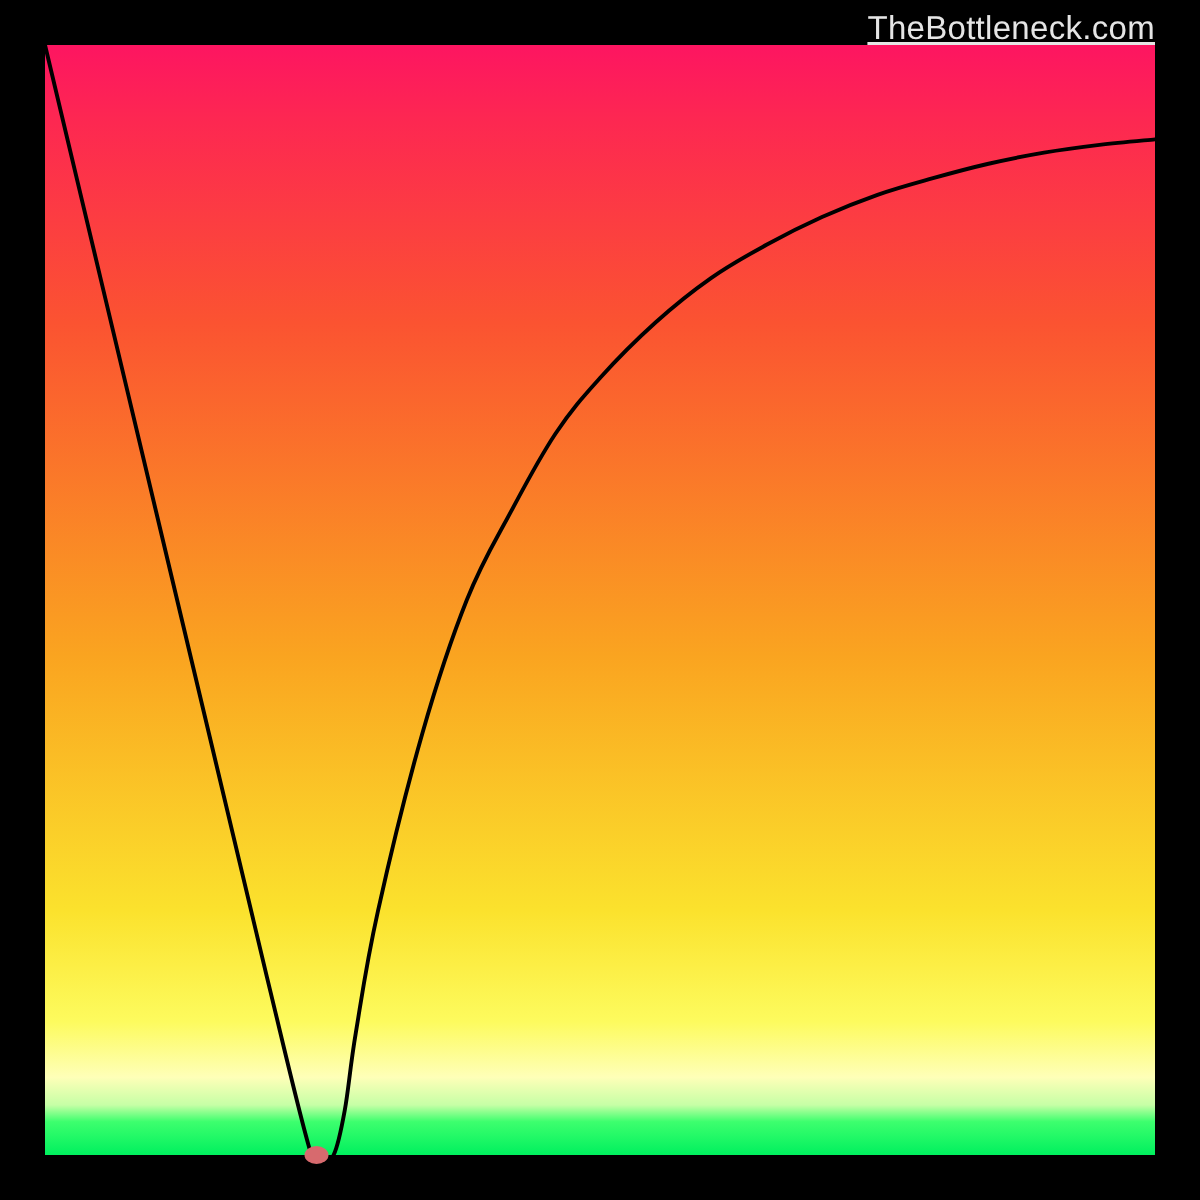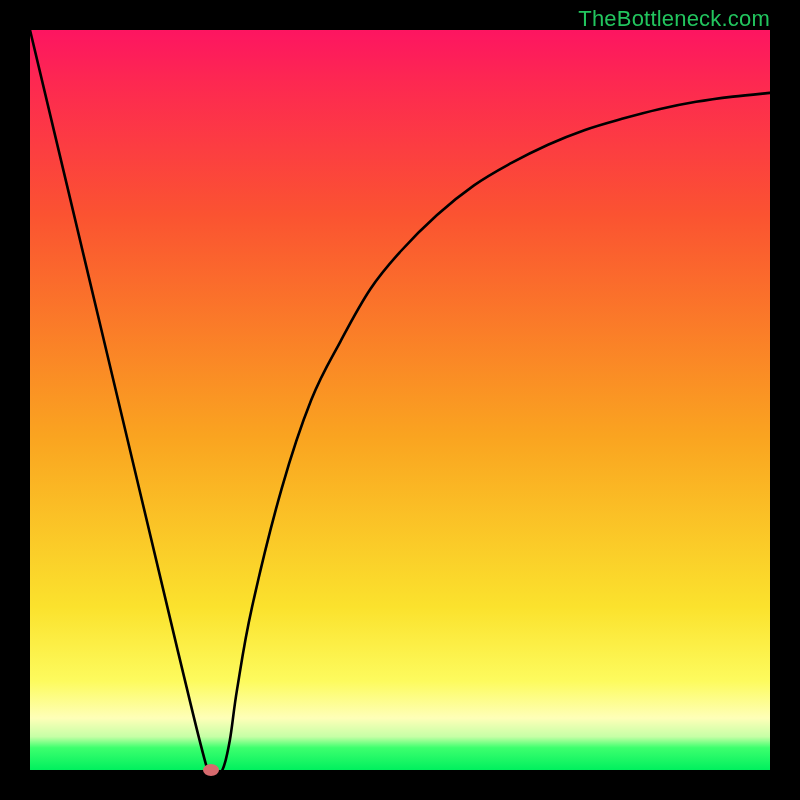--- a/index.html
+++ b/index.html
@@ -35,24 +35,25 @@
       #feffb8 93%,
       #c6ffa6 95.5%,
       #3dff6e 97%,
       #00f05e 100%
     );
   }
   .watermark {
     position: absolute;
     top: 6px;
     right: 30px;
-    color: #22c55e;
+    color: #e5e5e5;
     font-size: 22px;
     letter-spacing: 0.2px;
     font-weight: 400;
+    text-decoration: underline;
   }
   svg.curve {
     position: absolute;
     left: 0;
     top: 0;
     width: 740px;
     height: 740px;
     overflow: visible;
   }
   .dot {

